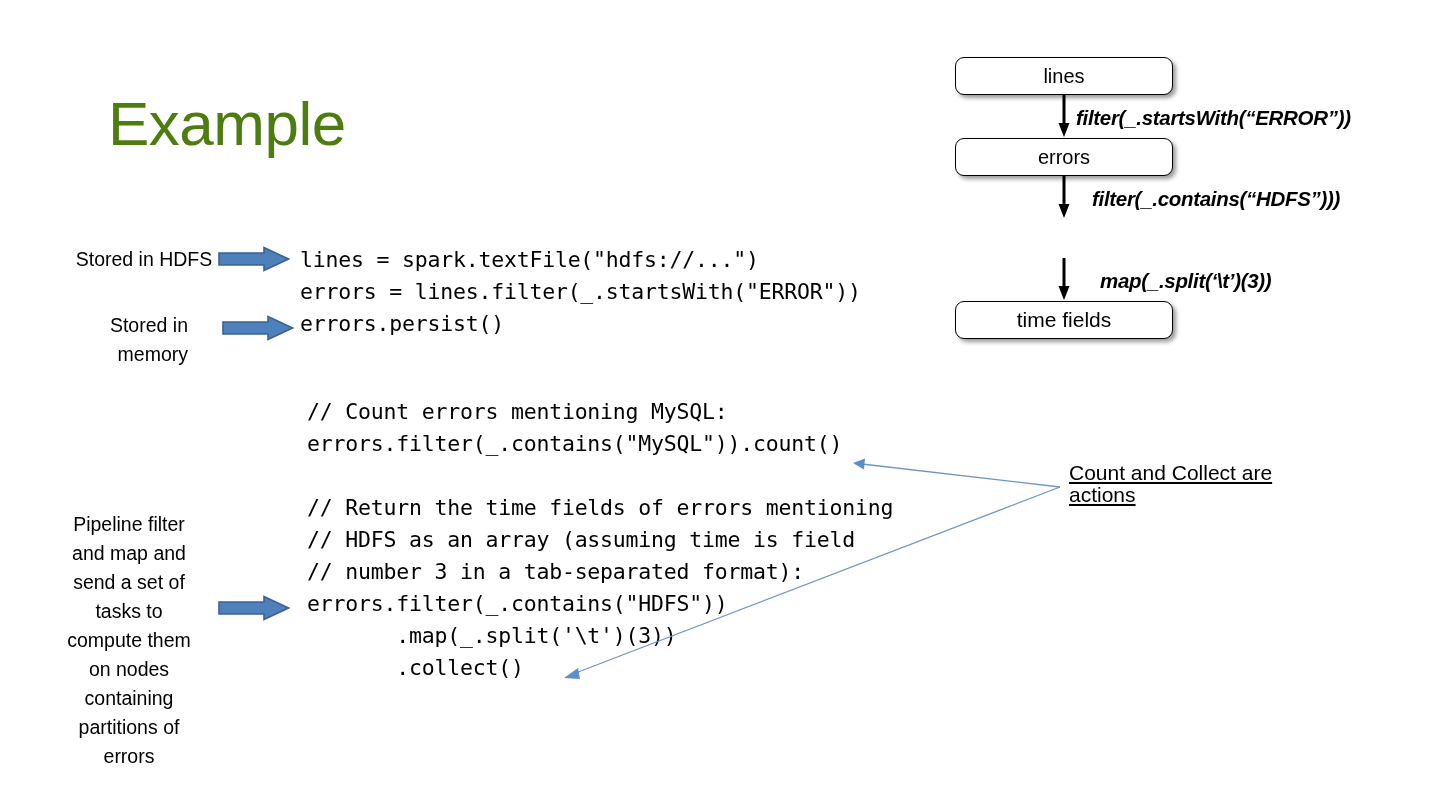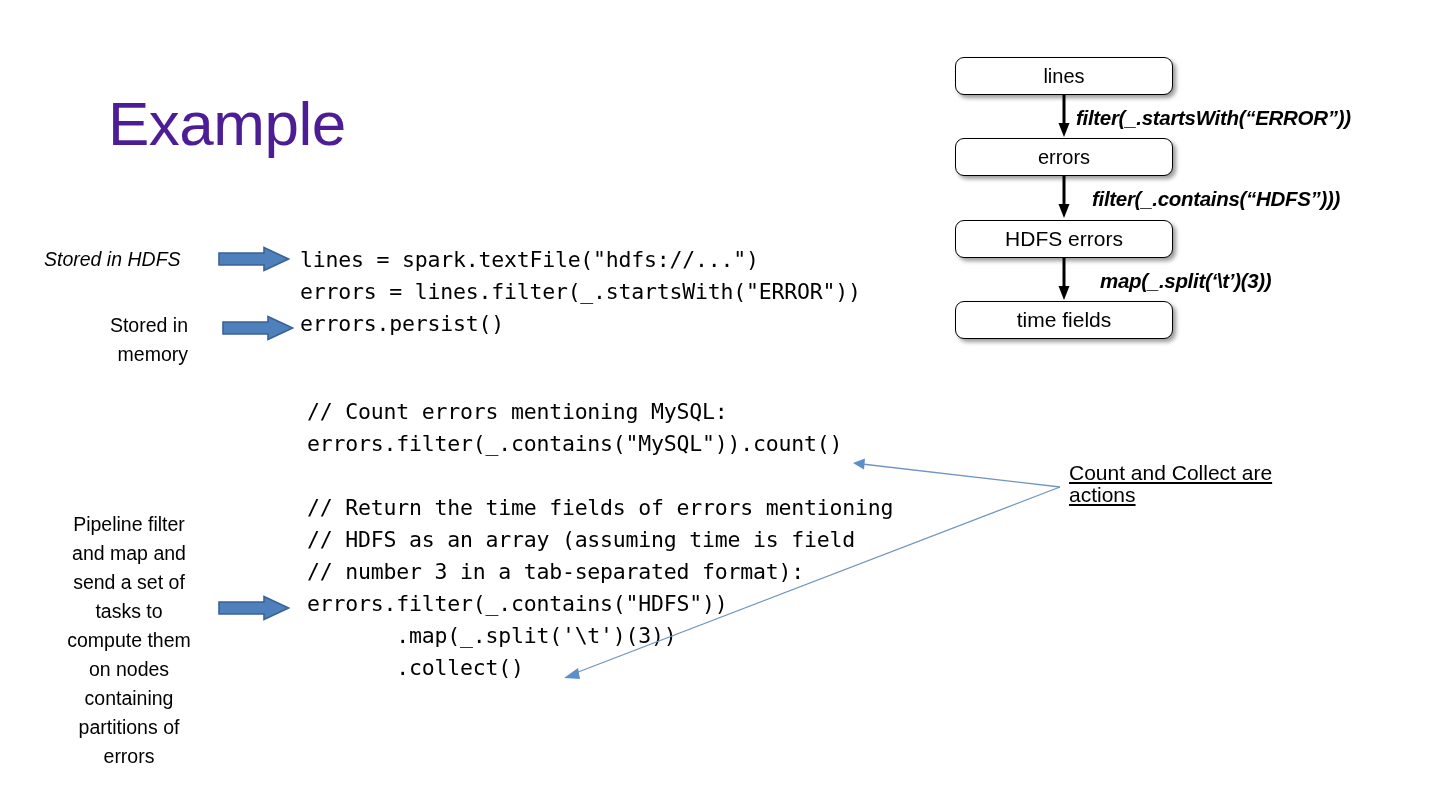--- a/index.html
+++ b/index.html
@@ -20,35 +20,35 @@
   }
 
   
   #slide-title {
     position: absolute;
     left: 108px;
     top: 86px;
     font-family: "Liberation Sans", sans-serif;
     font-size: 62px;
     line-height: 76px;
-    color: #4c1d95;
+    color: #4d7c0f;
     letter-spacing: -0.5px;
     white-space: pre;
   }
 
   
   .annot {
     position: absolute;
     font-family: "Liberation Sans", sans-serif;
     font-size: 19.5px;
     line-height: 29px;
     color: #000000;
     white-space: pre-line;
   }
-  #annot-hdfs  { left: 44px;  top: 245px; width: 200px; text-align: left; font-style: italic; }
+  #annot-hdfs  { left: 44px;  top: 245px; width: 200px; text-align: center; }
   #annot-mem   { left: 28px;  top: 311px; width: 160px; text-align: right; }
   #annot-pipe  { left: 44px;  top: 510px; width: 170px; text-align: center; }
 
   
   #annot-actions {
     position: absolute;
     left: 1069px;
     top: 462px;
     width: 300px;
     font-family: "Liberation Sans", sans-serif;
@@ -194,23 +194,20 @@
        .collect()</div>
 
   <div id="flow">
 
     <div class="node mono" id="node-lines">
       <span>lines</span>
     </div>
     <div class="node mono" id="node-errors">
       <span>errors</span>
     </div>
-    <div class="node sans" id="node-hdfs">
-      <span>HDFS errors</span>
-    </div>
     <div class="node sans" id="node-time">
       <span>time fields</span>
     </div>
 
     <div class="flow-arrow" id="fa1">
       <svg viewBox="0 0 14 43">
         <path d="M7 0 V31" stroke="#000" stroke-width="3" fill="none"></path>
         <path d="M7 42 L1.5 28 H12.5 Z" fill="#000"></path>
       </svg>
     </div>

